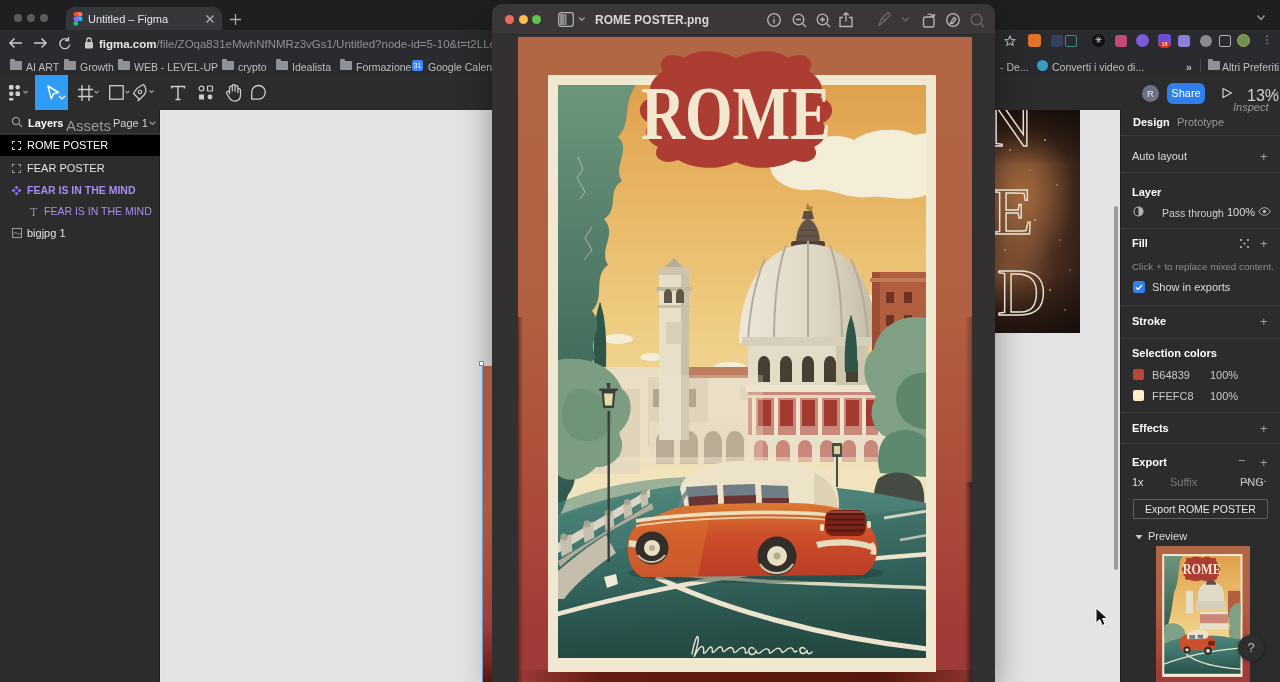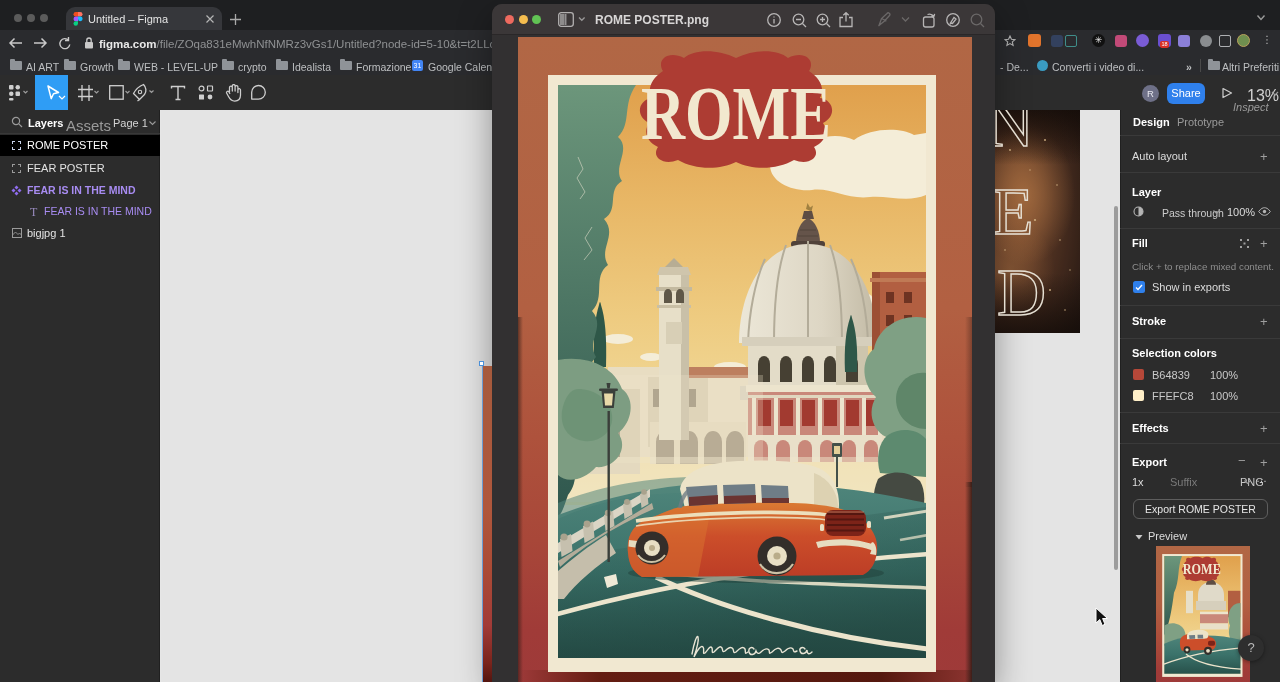--- a/index.html
+++ b/index.html
@@ -284,21 +284,21 @@
   <div class="abs rp rphead" style="left:1132px;top:456px;">Export</div>
   <div class="abs rp" style="left:1238px;top:453px;color:#9f9f9f;font-size:13px;">−</div>
   <div class="abs rp plus" style="left:1260px;top:455px;">+</div>
   <div class="abs rp" style="left:1132px;top:476px;">1x</div>
   <div class="abs rp" style="left:1170px;top:476px;color:#7a7a7a;">Suffix</div>
   <div class="abs rp" style="left:1218px;top:476px;color:#c9c9c9;padding-left:22px;">PNG</div>
   <svg class="abs" style="left:1244px;top:480px;" width="7" height="5" viewBox="0 0 7 5">
       <path d="M0.5 0.5 L3.5 3.5 L6.5 0.5" stroke="#9a9a9a" stroke-width="1.1" fill="none"></path>
     </svg>
   <div class="abs rp" style="left:1256px;top:472px;color:#c9c9c9;letter-spacing:1px;">…</div>
-  <div class="abs" style="left:1133px;top:499px;width:135px;height:20px;border:1px solid #5e5e5e;border-radius:6px;color:#e6e6e6;font-size:10.5px;text-align:center;line-height:19px;">Export ROME POSTER</div>
+  <div class="abs" style="left:1133px;top:499px;width:135px;height:20px;border:1px solid #5e5e5e;border-radius:1px;color:#e6e6e6;font-size:10.5px;text-align:center;line-height:19px;">Export ROME POSTER</div>
   <svg class="abs" style="left:1135px;top:534px;" width="8" height="6" viewBox="0 0 8 6">
       <path d="M0.5 1 L7.5 1 L4 5.5 Z" fill="#c9c9c9"></path>
     </svg>
   <div class="abs rp" style="left:1148px;top:530px;">Preview</div>
 
   <div class="abs" style="left:1156px;top:546px;width:94px;height:136px;overflow:hidden;">
     <svg width="94" height="136" viewBox="0 0 94 133.6" preserveAspectRatio="none">
       <use href="#miniposter"></use>
     </svg>
   </div>

